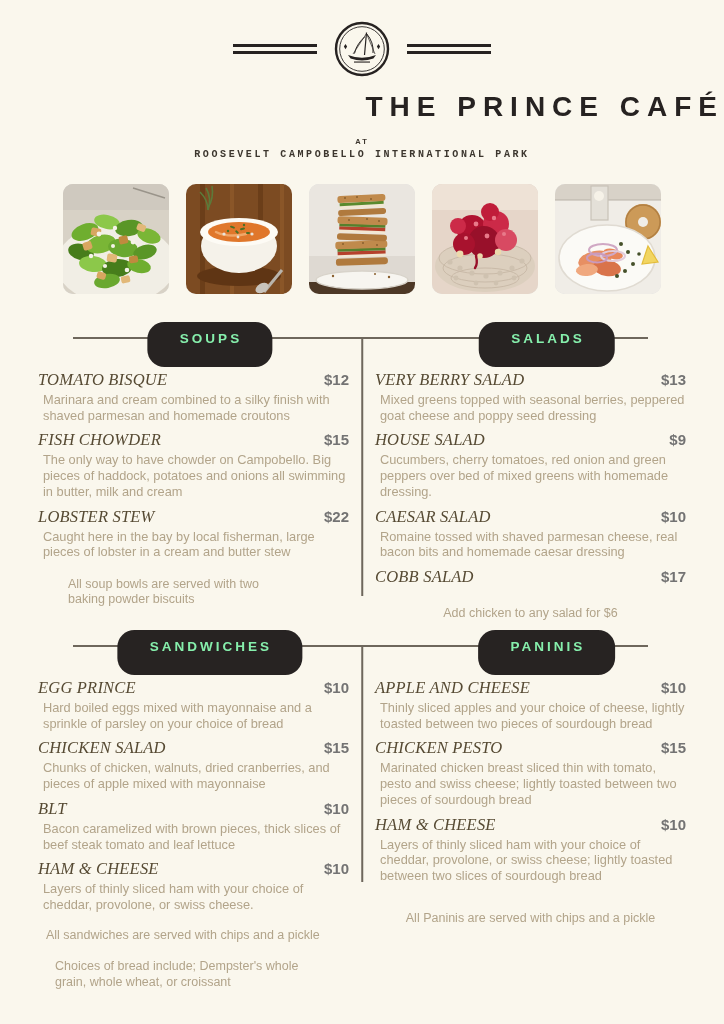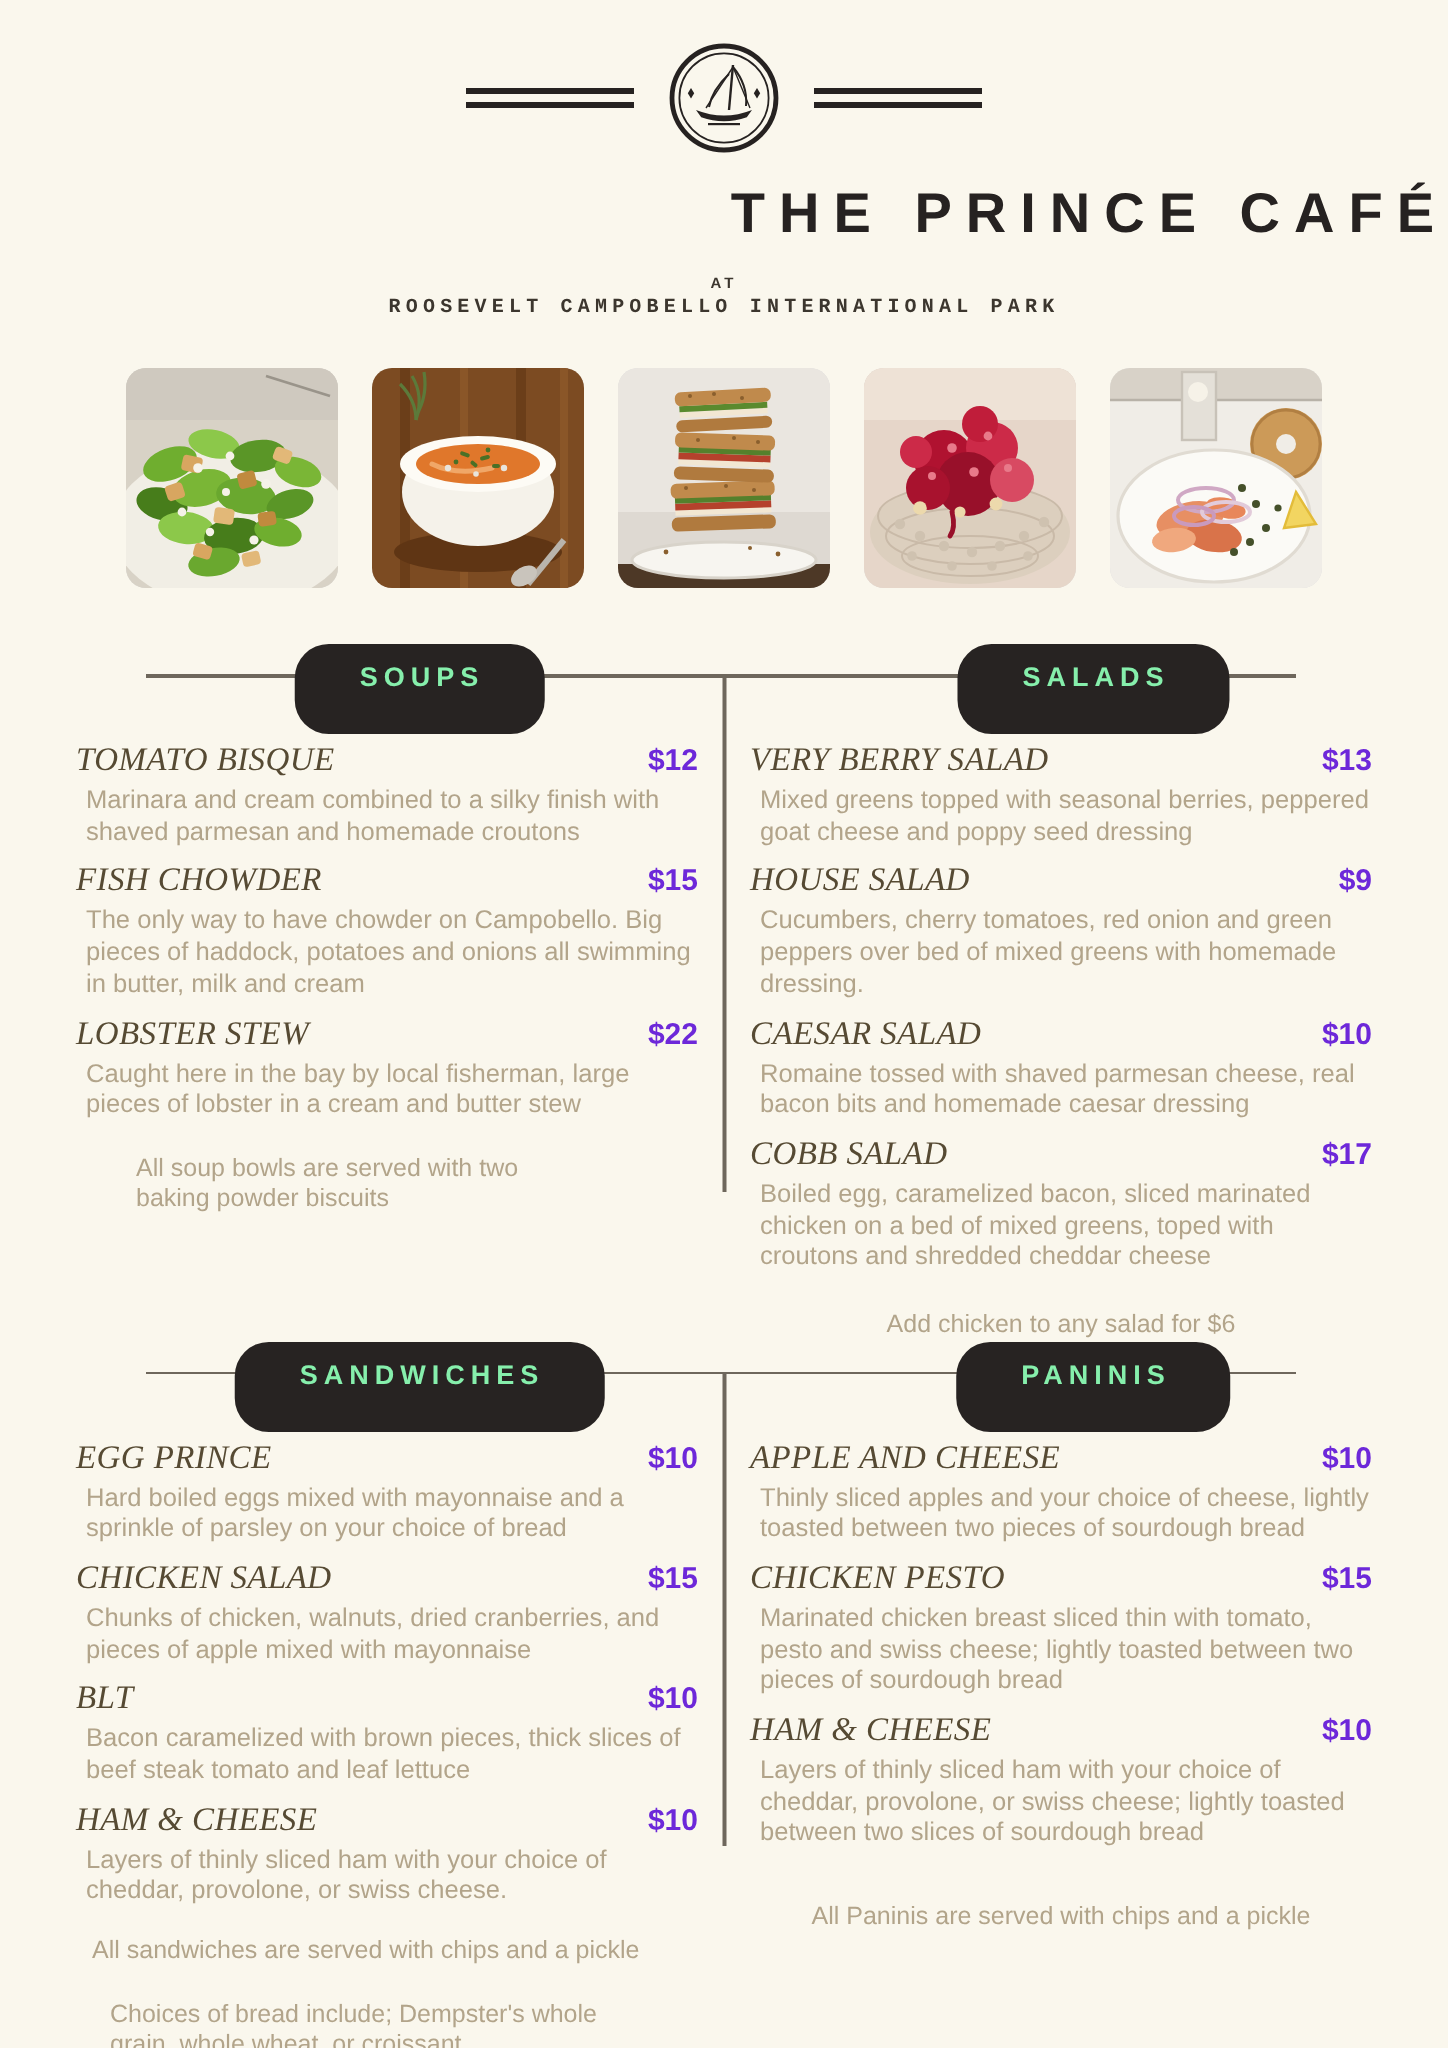--- a/index.html
+++ b/index.html
@@ -69,21 +69,21 @@
     padding:0 30px; white-space:nowrap;
     font-size:13.5px; font-weight:bold; letter-spacing:3px; text-indent:3px;margin-left:16px;
   }
 
   .menu-item { margin-bottom:7px; }
   .item-head { display:flex; justify-content:space-between; align-items:baseline; }
   .item-name {
     font-family:"Liberation Serif", serif; font-style:italic; font-weight:normal;
     font-size:16.5px; color:#564A33; letter-spacing:0.2px;
   }
-  .item-price { font-size:15px; font-weight:bold; color:#6d28d9; }
+  .item-price { font-size:15px; font-weight:bold; color:#737373; }
   .item-desc {
     font-size:12.8px; line-height:15.7px; color:#B2A48A;
     margin:2px 0 0 5px;
   }
 
   .note { font-size:12.5px; line-height:15.5px; color:#B2A48A; }
   .note-soups { margin:17px 0 0 30px; width:230px; }
   .note-salads { margin-top:19px; text-align:center; }
   .note-sandwiches { margin:15px 0 0 8px; }
   .note-bread { margin:16px 0 0 17px; width:252px; }
@@ -389,21 +389,20 @@
           <span class="item-name">CAESAR SALAD</span>
           <span class="item-price">$10</span>
         </div>
         <div class="item-desc">Romaine tossed with shaved parmesan cheese, real bacon bits and homemade caesar dressing</div>
       </div>
       <div class="menu-item">
         <div class="item-head">
           <span class="item-name">COBB SALAD</span>
           <span class="item-price">$17</span>
         </div>
-        <div class="item-desc">Boiled egg, caramelized bacon, sliced marinated chicken on a bed of mixed greens, toped with croutons and shredded cheddar cheese</div>
       </div>
 
       <div class="note note-salads">Add chicken to any salad for $6</div>
     </div>
   </div>
 
   <div class="menu-row row-2">
     <div class="v-div v-div-2"></div>
 
     <div class="section col-left">

